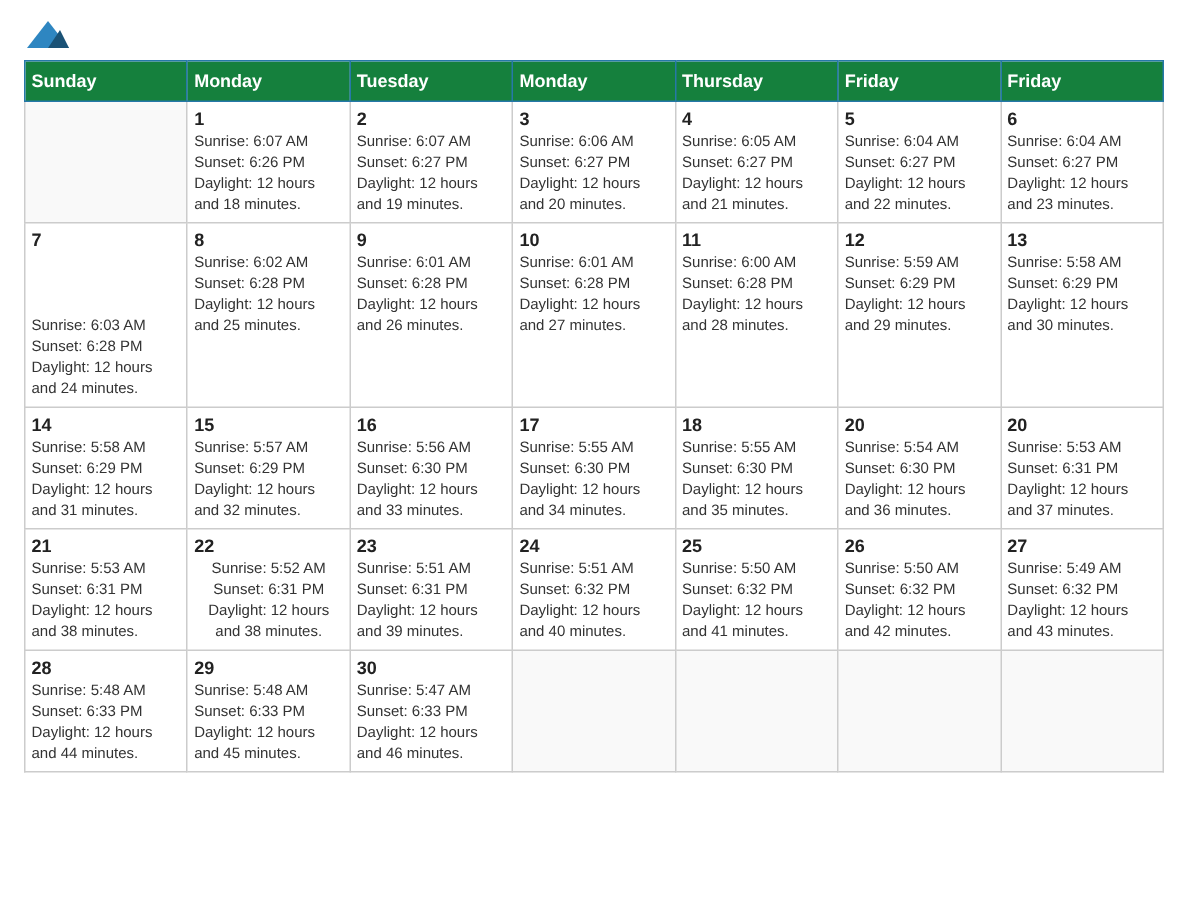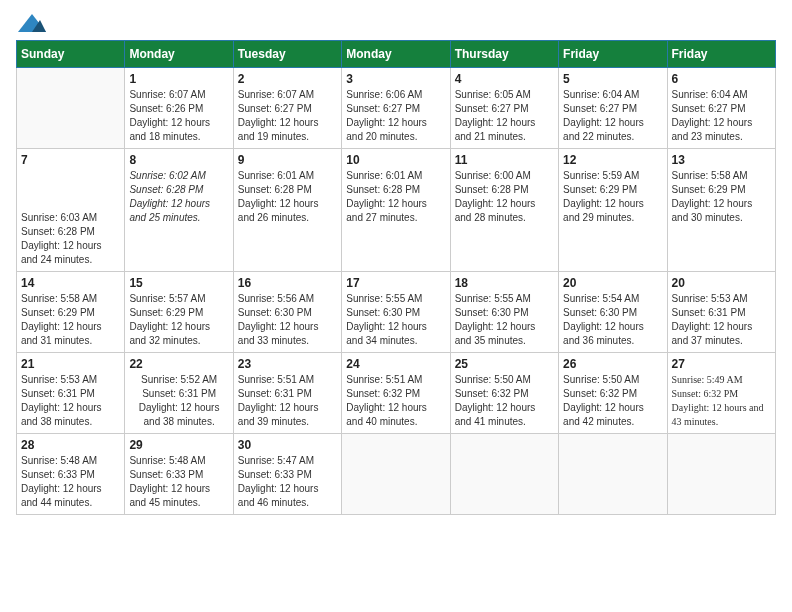--- a/index.html
+++ b/index.html
@@ -144,21 +144,21 @@
       </tr>
       <tr>
         <td>
           <div class="day-number">7</div>
           <div class="day-info" style="white-space: pre-wrap; margin-top: 44px;">Sunrise: 6:03 AM
 Sunset: 6:28 PM
 Daylight: 12 hours and 24 minutes.</div>
         </td>
         <td>
           <div class="day-number">8</div>
-          <div class="day-info" style="white-space: pre-wrap; font-style: italic;">Sunrise: 6:02 AM
+          <div class="day-info" style="white-space: pre-wrap;">Sunrise: 6:02 AM
 Sunset: 6:28 PM
 Daylight: 12 hours and 25 minutes.</div>
         </td>
         <td>
           <div class="day-number">9</div>
           <div class="day-info" style="white-space: pre-wrap;">Sunrise: 6:01 AM
 Sunset: 6:28 PM
 Daylight: 12 hours and 26 minutes.</div>
         </td>
         <td>
@@ -262,21 +262,21 @@
 Daylight: 12 hours and 41 minutes.</div>
         </td>
         <td>
           <div class="day-number">26</div>
           <div class="day-info" style="white-space: pre-wrap;">Sunrise: 5:50 AM
 Sunset: 6:32 PM
 Daylight: 12 hours and 42 minutes.</div>
         </td>
         <td>
           <div class="day-number">27</div>
-          <div class="day-info" style="white-space: pre-wrap; font-family: Liberation Serif, serif;">Sunrise: 5:49 AM
+          <div class="day-info" style="white-space: pre-wrap;">Sunrise: 5:49 AM
 Sunset: 6:32 PM
 Daylight: 12 hours and 43 minutes.</div>
         </td>
       </tr>
       <tr>
         <td>
           <div class="day-number">28</div>
           <div class="day-info" style="white-space: pre-wrap;">Sunrise: 5:48 AM
 Sunset: 6:33 PM
 Daylight: 12 hours and 44 minutes.</div>

